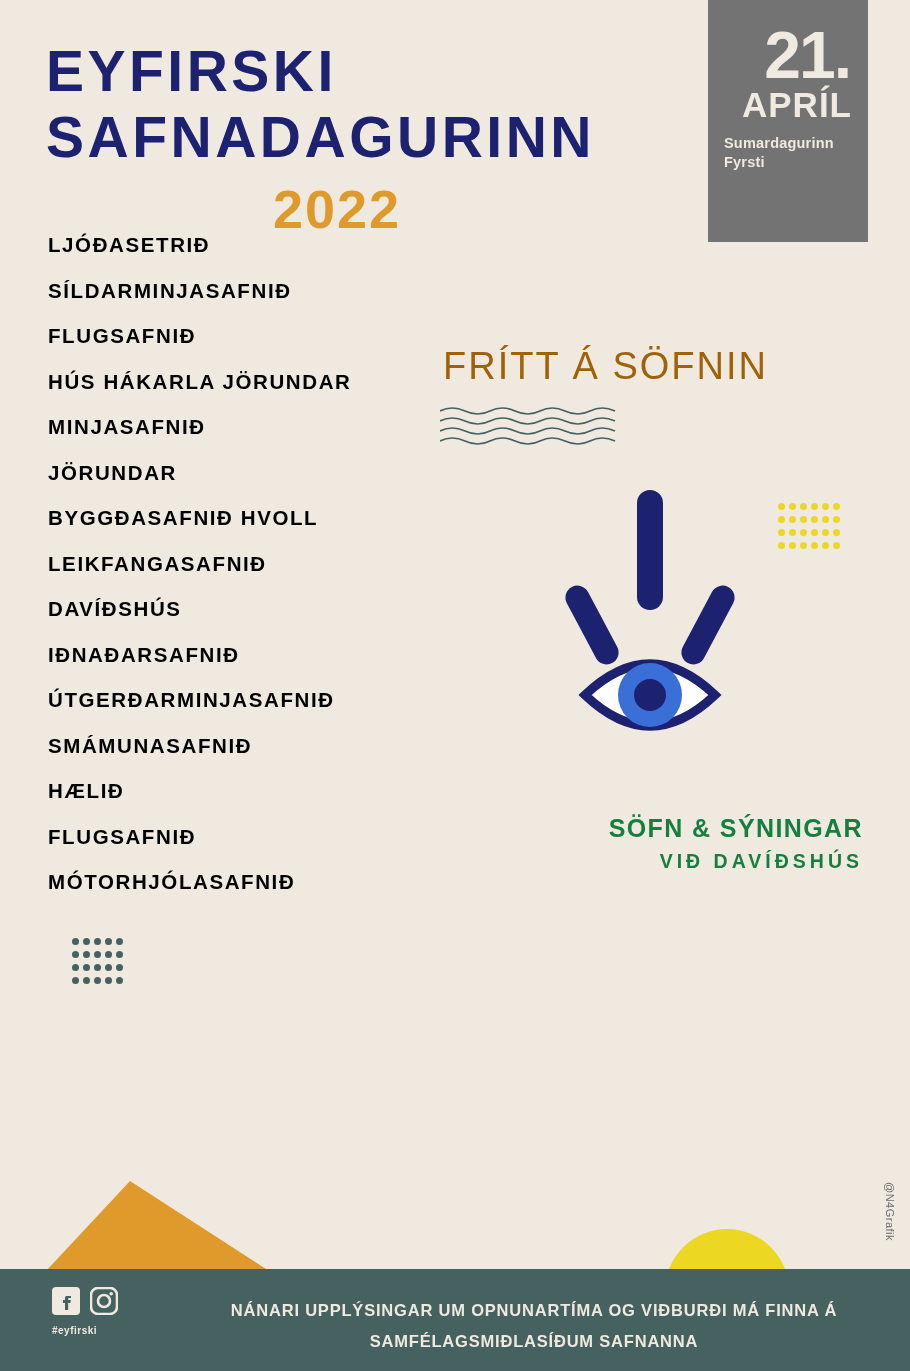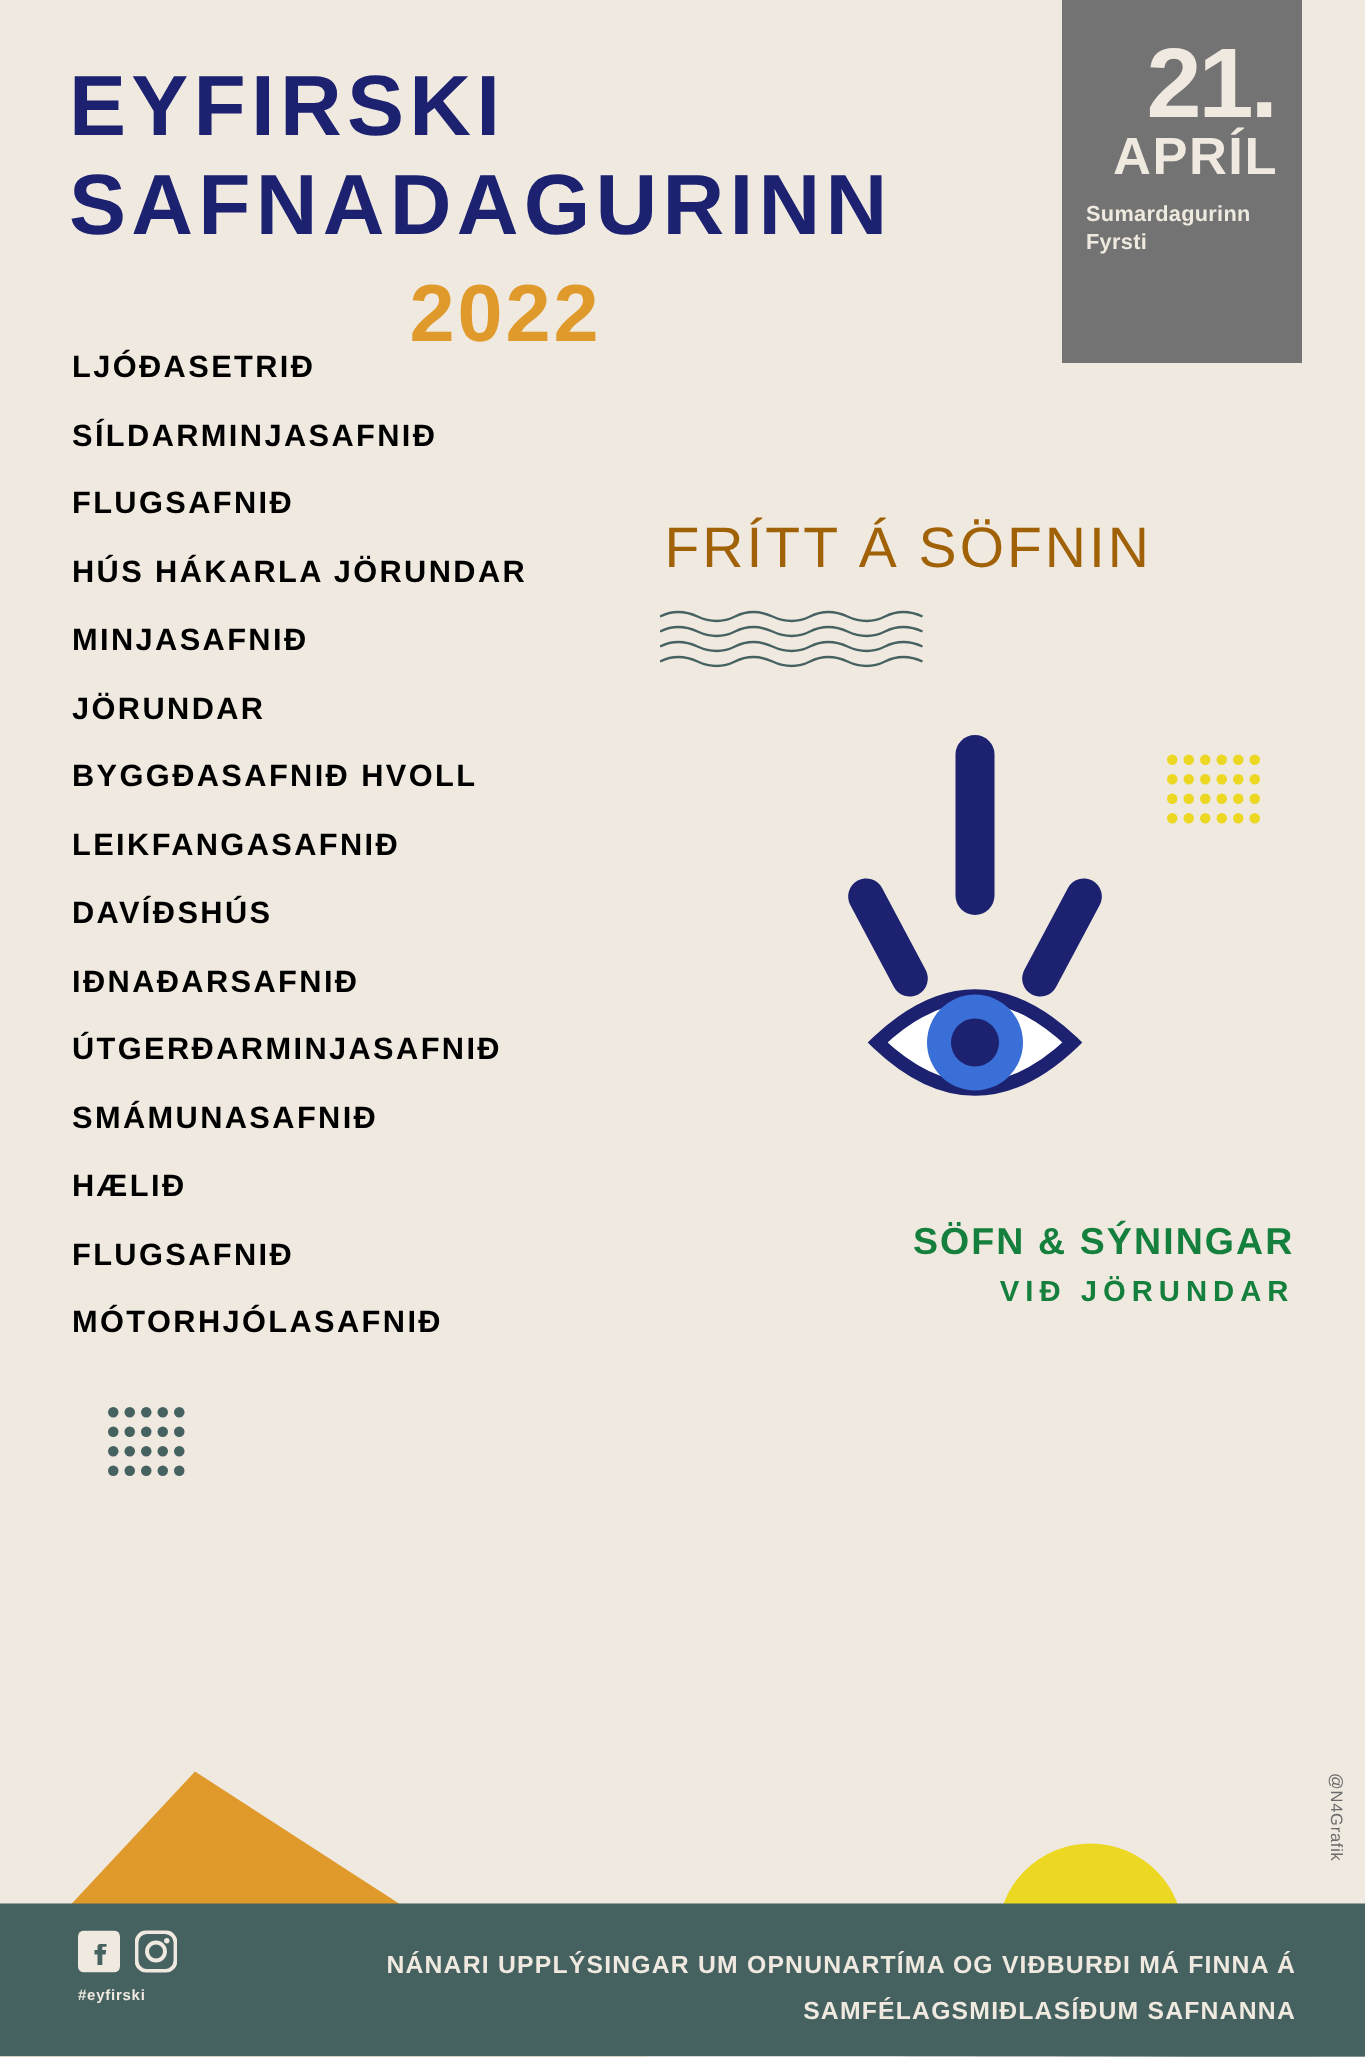--- a/index.html
+++ b/index.html
@@ -153,23 +153,23 @@
   
   .footer {
     position: absolute;
     left: 0; bottom: 0;
     width: 910px; height: 102px;
     background: #456160;
     color: #efe9e0;
   }
   .footer-text {
     position: absolute;
-    left: 164px; top: 26px;
+    left: 184px; top: 26px;
     width: 700px;
-    text-align: right;
+    text-align: center;
     font-size: 16.5px;
     font-weight: 700;
     letter-spacing: 0.8px;
     line-height: 1.85;
   }
   .social {
     position: absolute;
     left: 52px; top: 18px;
     width: 120px;
   }
@@ -251,21 +251,21 @@
       <rect x="25" y="92" width="24" height="86" rx="12" transform="rotate(-28 37 135)"></rect>
       <rect x="141" y="92" width="24" height="86" rx="12" transform="rotate(28 153 135)"></rect>
     </g>
     <path d="M30 205 q65 -62 130 0 q-65 62 -130 0 z" fill="#ffffff" stroke="#1c2170" stroke-width="9"></path>
     <circle cx="95" cy="205" r="32" fill="#3a6fd8"></circle>
     <circle cx="95" cy="205" r="16" fill="#1c2170"></circle>
   </svg>
 
   <div class="logo-text">
     <div class="logo-title">SÖFN &amp; SÝNINGAR</div>
-    <div class="logo-sub">VIÐ JÖRUNDAR</div>
+    <div class="logo-sub">VIÐ DAVÍÐSHÚS</div>
   </div>
 
   <div class="dot-grid dots-teal">
     <span class="row"><i></i><i></i><i></i><i></i><i></i></span>
     <span class="row"><i></i><i></i><i></i><i></i><i></i></span>
     <span class="row"><i></i><i></i><i></i><i></i><i></i></span>
     <span class="row"><i></i><i></i><i></i><i></i><i></i></span>
   </div>
 
   <svg class="illustration" viewBox="0 0 910 520">

